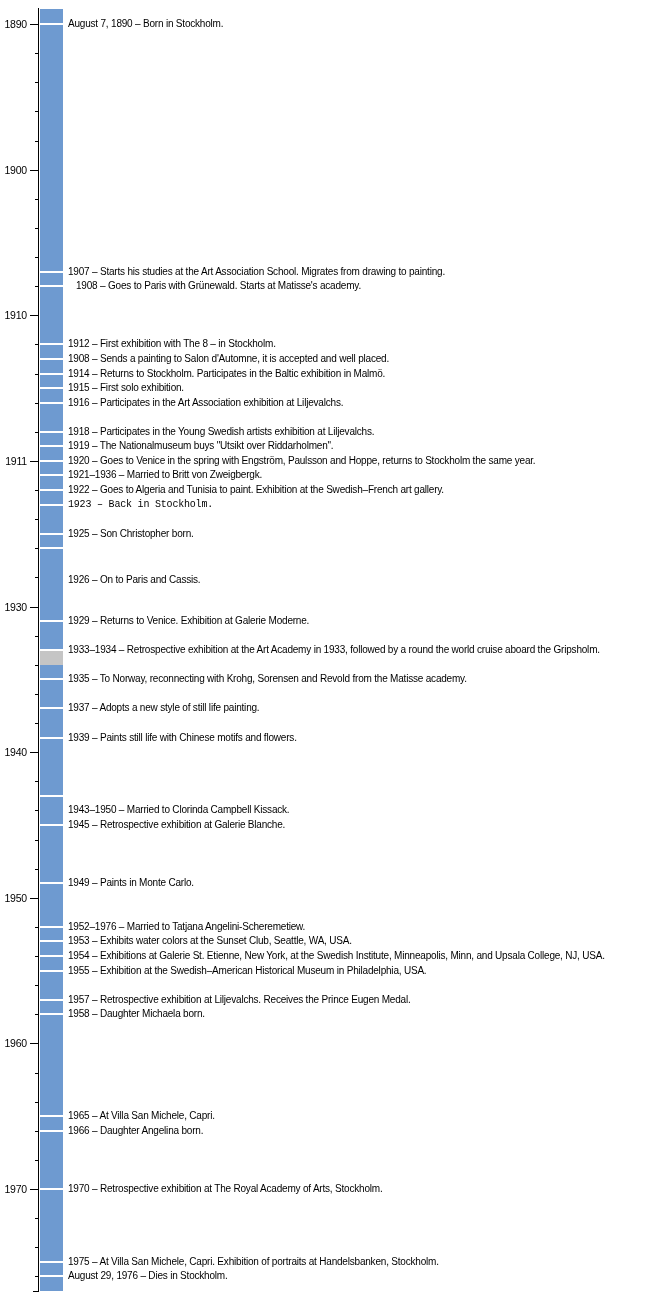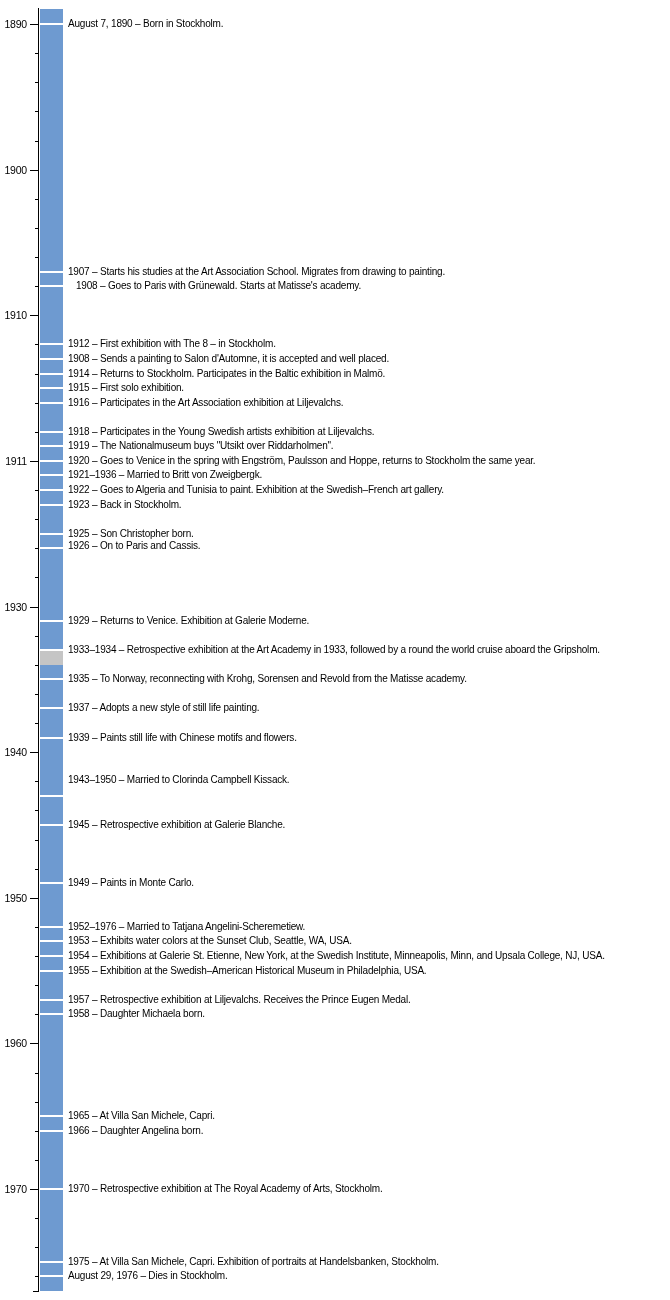--- a/index.html
+++ b/index.html
@@ -133,29 +133,29 @@
       <div class="event-label" style="top: 338.375px;">1912 – First exhibition with The 8 – in Stockholm.</div>
       <div class="event-label" style="top: 352.938px;">1908 – Sends a painting to Salon d'Automne, it is accepted and well placed.</div>
       <div class="event-label" style="top: 367.5px;">1914 – Returns to Stockholm. Participates in the Baltic exhibition in Malmö.</div>
       <div class="event-label" style="top: 382.062px;">1915 – First solo exhibition.</div>
       <div class="event-label" style="top: 396.625px;">1916 – Participates in the Art Association exhibition at Liljevalchs.</div>
       <div class="event-label" style="top: 425.75px;">1918 – Participates in the Young Swedish artists exhibition at Liljevalchs.</div>
       <div class="event-label" style="top: 440.312px;">1919 – The Nationalmuseum buys "Utsikt over Riddarholmen".</div>
       <div class="event-label" style="top: 454.875px;">1920 – Goes to Venice in the spring with Engström, Paulsson and Hoppe, returns to Stockholm the same year.</div>
       <div class="event-label" style="top: 469.438px;">1921–1936 – Married to Britt von Zweigbergk.</div>
       <div class="event-label" style="top: 484px;">1922 – Goes to Algeria and Tunisia to paint. Exhibition at the Swedish–French art gallery.</div>
-      <div class="event-label" style="top: 498.562px;">1923 – Back in Stockholm.</div>
+      <div class="event-label" style="top: 498.562px; font-family: Liberation Mono, monospace;">1923 – Back in Stockholm.</div>
       <div class="event-label" style="top: 527.688px;">1925 – Son Christopher born.</div>
-      <div class="event-label" style="top: 540px;">1926 – On to Paris and Cassis.</div>
+      <div class="event-label" style="top: 574px;">1926 – On to Paris and Cassis.</div>
       <div class="event-label" style="top: 615.062px;">1929 – Returns to Venice. Exhibition at Galerie Moderne.</div>
       <div class="event-label" style="top: 644.188px;">1933–1934 – Retrospective exhibition at the Art Academy in 1933, followed by a round the world cruise aboard the Gripsholm.</div>
       <div class="event-label" style="top: 673.312px;">1935 – To Norway, reconnecting with Krohg, Sorensen and Revold from the Matisse academy.</div>
       <div class="event-label" style="top: 702.438px;">1937 – Adopts a new style of still life painting.</div>
       <div class="event-label" style="top: 731.562px;">1939 – Paints still life with Chinese motifs and flowers.</div>
-      <div class="event-label" style="top: 774px;">1943–1950 – Married to Clorinda Campbell Kissack.</div>
+      <div class="event-label" style="top: 804px;">1943–1950 – Married to Clorinda Campbell Kissack.</div>
       <div class="event-label" style="top: 818.938px;">1945 – Retrospective exhibition at Galerie Blanche.</div>
       <div class="event-label" style="top: 877.188px;">1949 – Paints in Monte Carlo.</div>
       <div class="event-label" style="top: 920.875px;">1952–1976 – Married to Tatjana Angelini-Scheremetiew.</div>
       <div class="event-label" style="top: 935.438px;">1953 – Exhibits water colors at the Sunset Club, Seattle, WA, USA.</div>
       <div class="event-label" style="top: 950px;">1954 – Exhibitions at Galerie St. Etienne, New York, at the Swedish Institute, Minneapolis, Minn, and Upsala College, NJ, USA.</div>
       <div class="event-label" style="top: 964.562px;">1955 – Exhibition at the Swedish–American Historical Museum in Philadelphia, USA.</div>
       <div class="event-label" style="top: 993.688px;">1957 – Retrospective exhibition at Liljevalchs. Receives the Prince Eugen Medal.</div>
       <div class="event-label" style="top: 1008.25px;">1958 – Daughter Michaela born.</div>
       <div class="event-label" style="top: 1110.19px;">1965 – At Villa San Michele, Capri.</div>
       <div class="event-label" style="top: 1124.75px;">1966 – Daughter Angelina born.</div>

